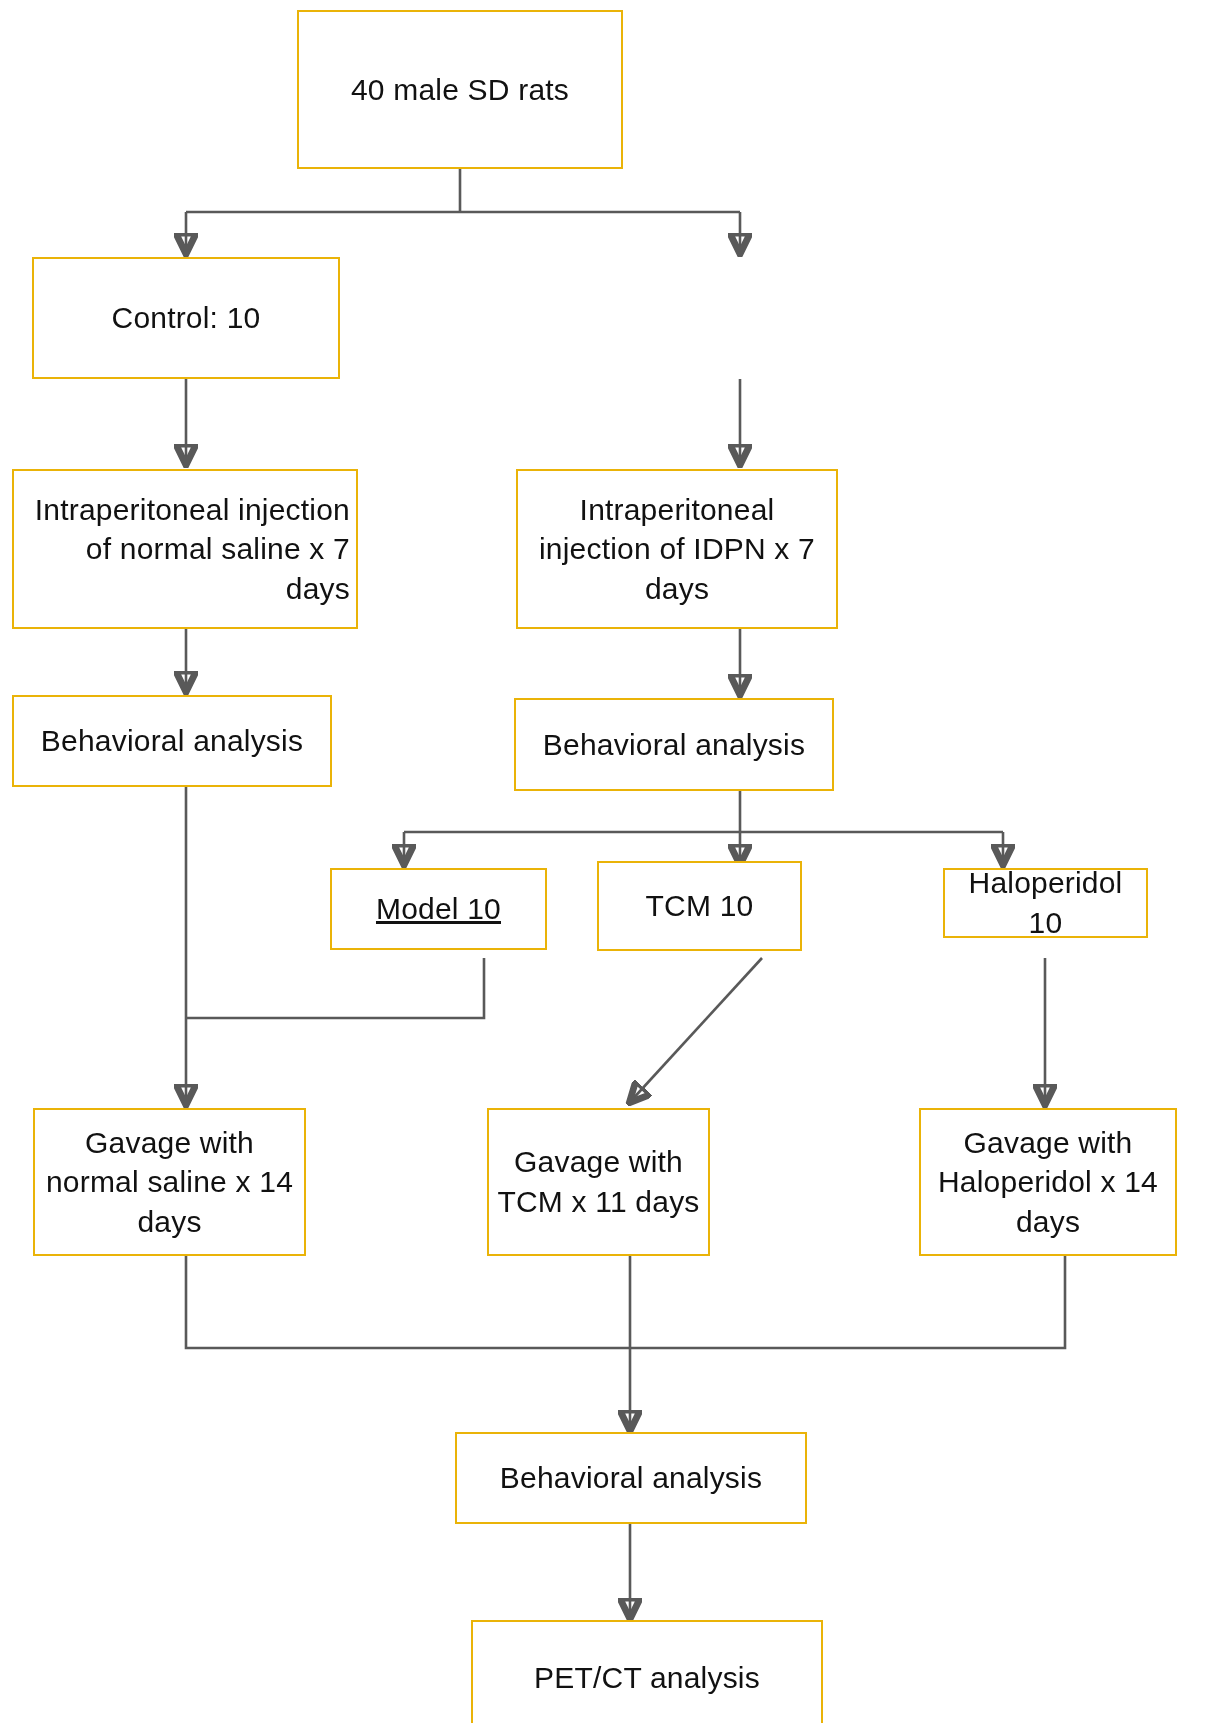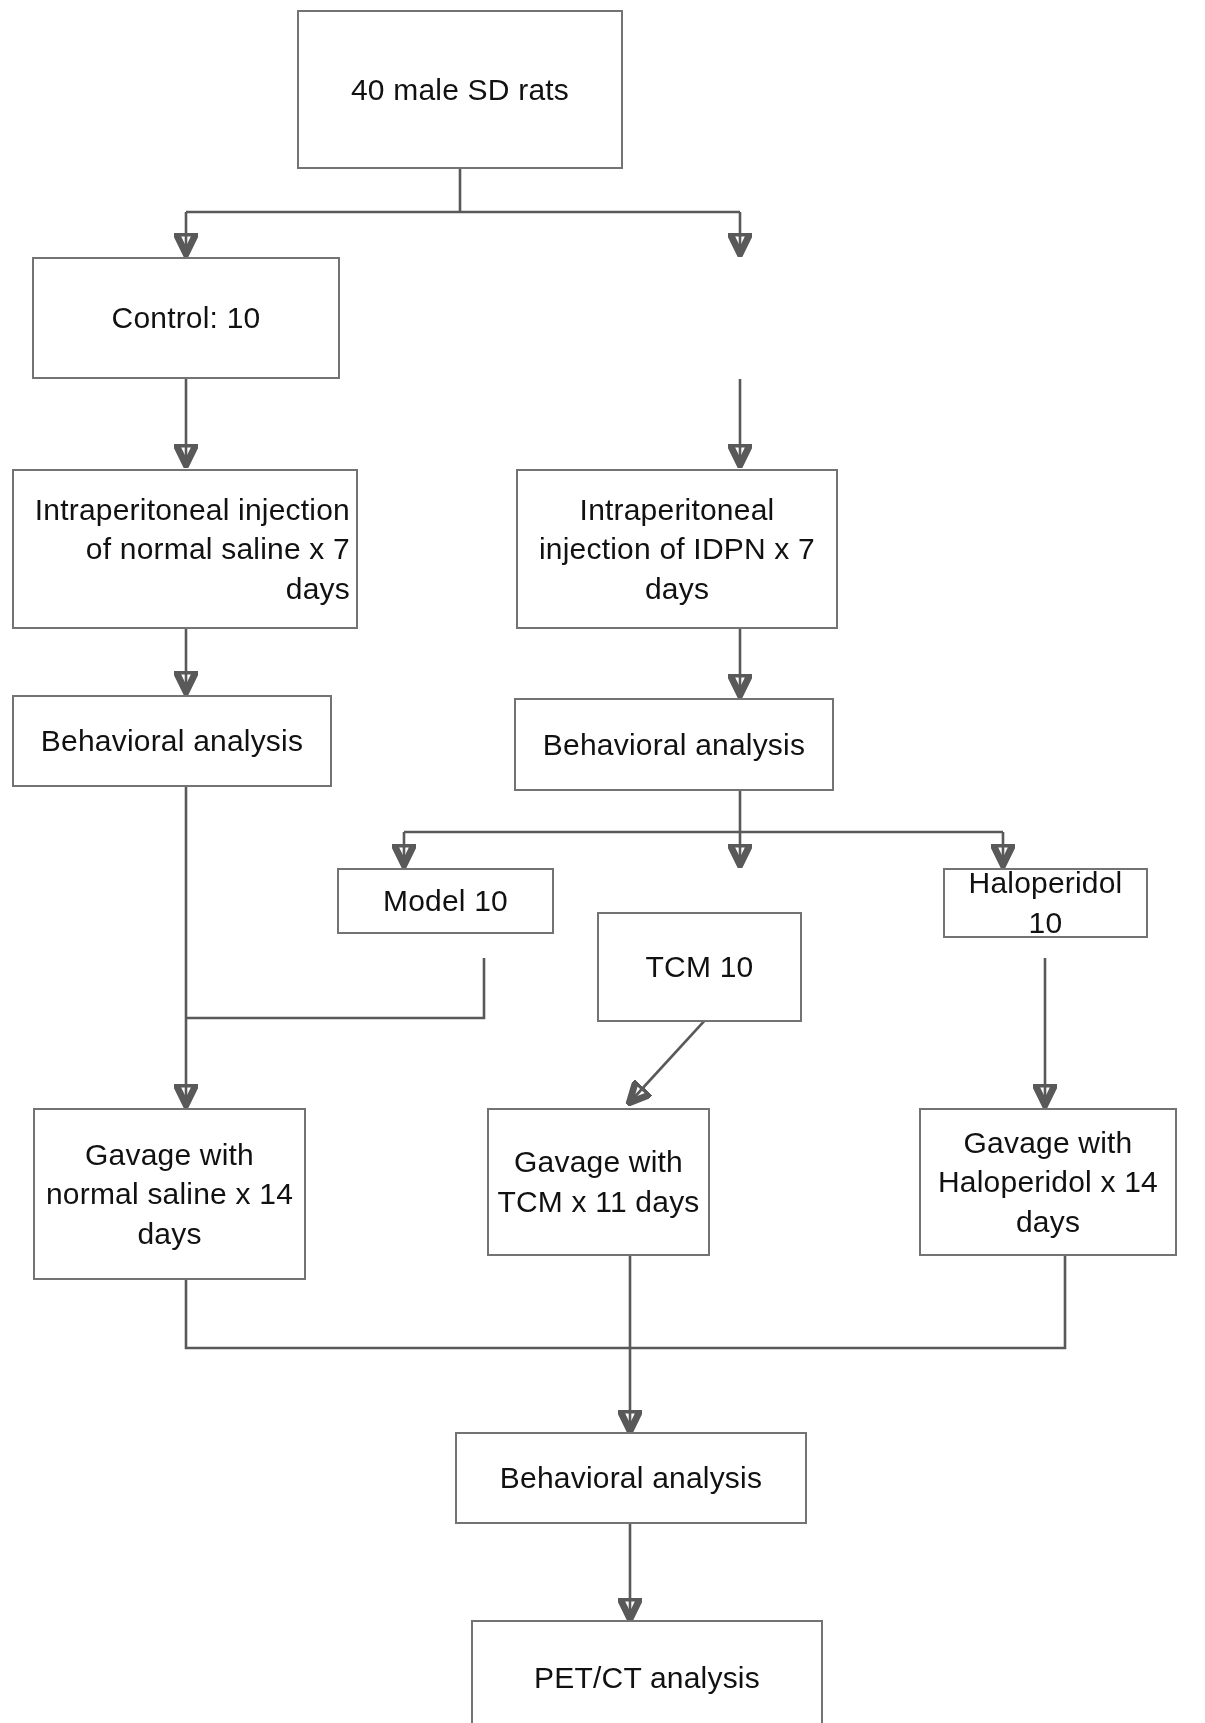--- a/index.html
+++ b/index.html
@@ -1,19 +1,19 @@
 <!DOCTYPE html>
 <html><head>
 <meta charset="utf-8">
 <style>
   html,body{margin:0;padding:0;background:#ffffff;}
   #canvas{position:relative;width:1205px;height:1723px;background:#ffffff;
           font-family:"Liberation Sans","DejaVu Sans",sans-serif;overflow:hidden;}
   .node{position:absolute;box-sizing:border-box;background:#ffffff;
-        border:2px solid #737373;display:flex;align-items:center;
+        border:2px solid #eab308;display:flex;align-items:center;
         justify-content:center;text-align:center;color:#111111;
         font-size:30px;line-height:1.32;letter-spacing:0.2px;}
   .node span{display:block;padding:0 6px;}
   svg.wires{position:absolute;left:0;top:0;width:1205px;height:1723px;
             pointer-events:none;}
   svg.wires path,svg.wires line{stroke:#595959;stroke-width:2.6;fill:none;}
 </style>
 </head>
 <body>
 
@@ -80,33 +80,33 @@
   </div>
 
   <div class="node" style="left:12px;top:695px;width:320px;height:92px;">
     <span>Behavioral analysis</span>
   </div>
 
   <div class="node" style="left:514px;top:698px;width:320px;height:93px;">
     <span>Behavioral analysis</span>
   </div>
 
-  <div class="node" style="left:337px;top:868px;width:217px;height:66px;">
+  <div class="node" style="left:330px;top:868px;width:217px;height:82px;text-decoration:underline;">
     <span>Model 10</span>
   </div>
 
-  <div class="node" style="left:597px;top:912px;width:205px;height:110px;">
+  <div class="node" style="left:597px;top:861px;width:205px;height:90px;">
     <span>TCM 10</span>
   </div>
 
   <div class="node" style="left:943px;top:868px;width:205px;height:70px;">
     <span>Haloperidol 10</span>
   </div>
 
-  <div class="node" style="left:33px;top:1108px;width:273px;height:172px;">
+  <div class="node" style="left:33px;top:1108px;width:273px;height:148px;">
     <span>Gavage with normal saline x 14 days</span>
   </div>
 
   <div class="node" style="left:487px;top:1108px;width:223px;height:148px;">
     <span>Gavage with TCM x 11 days</span>
   </div>
 
   <div class="node" style="left:919px;top:1108px;width:258px;height:148px;">
     <span>Gavage with Haloperidol x 14 days</span>
   </div>

